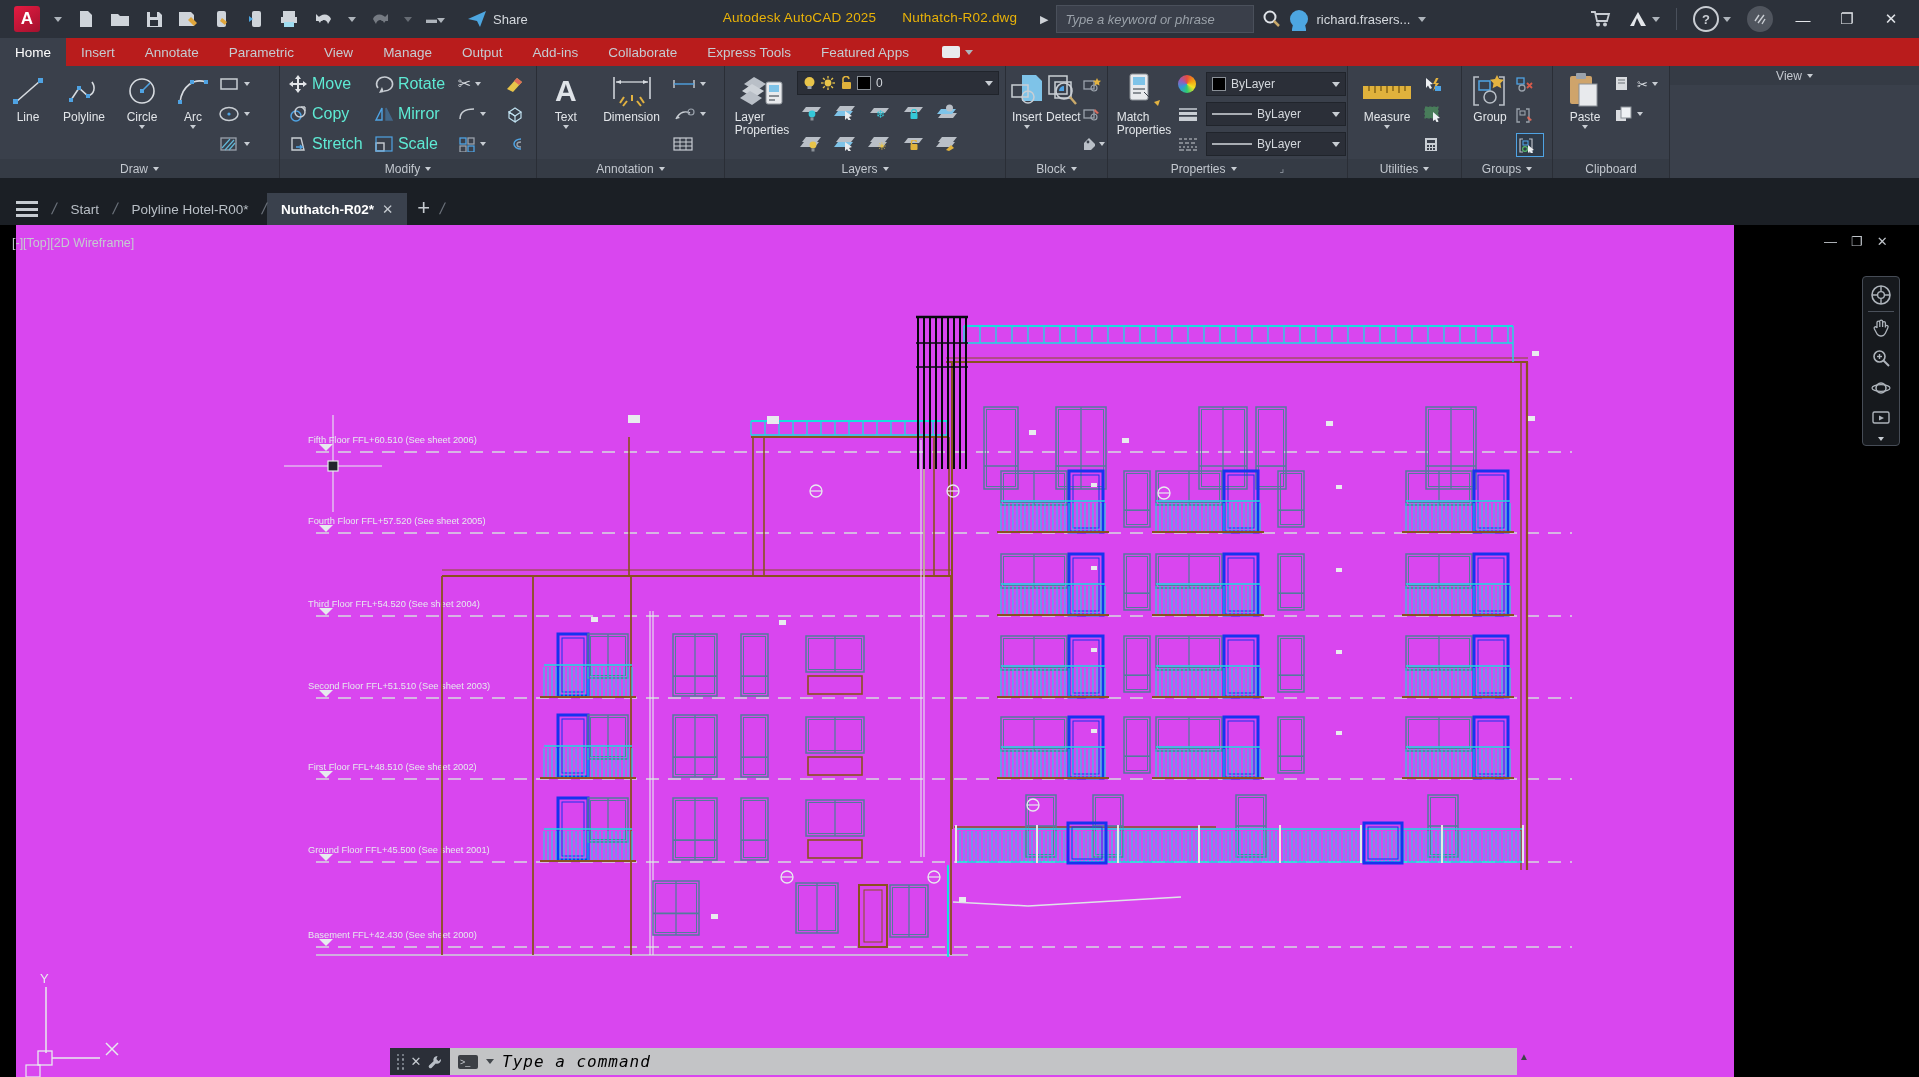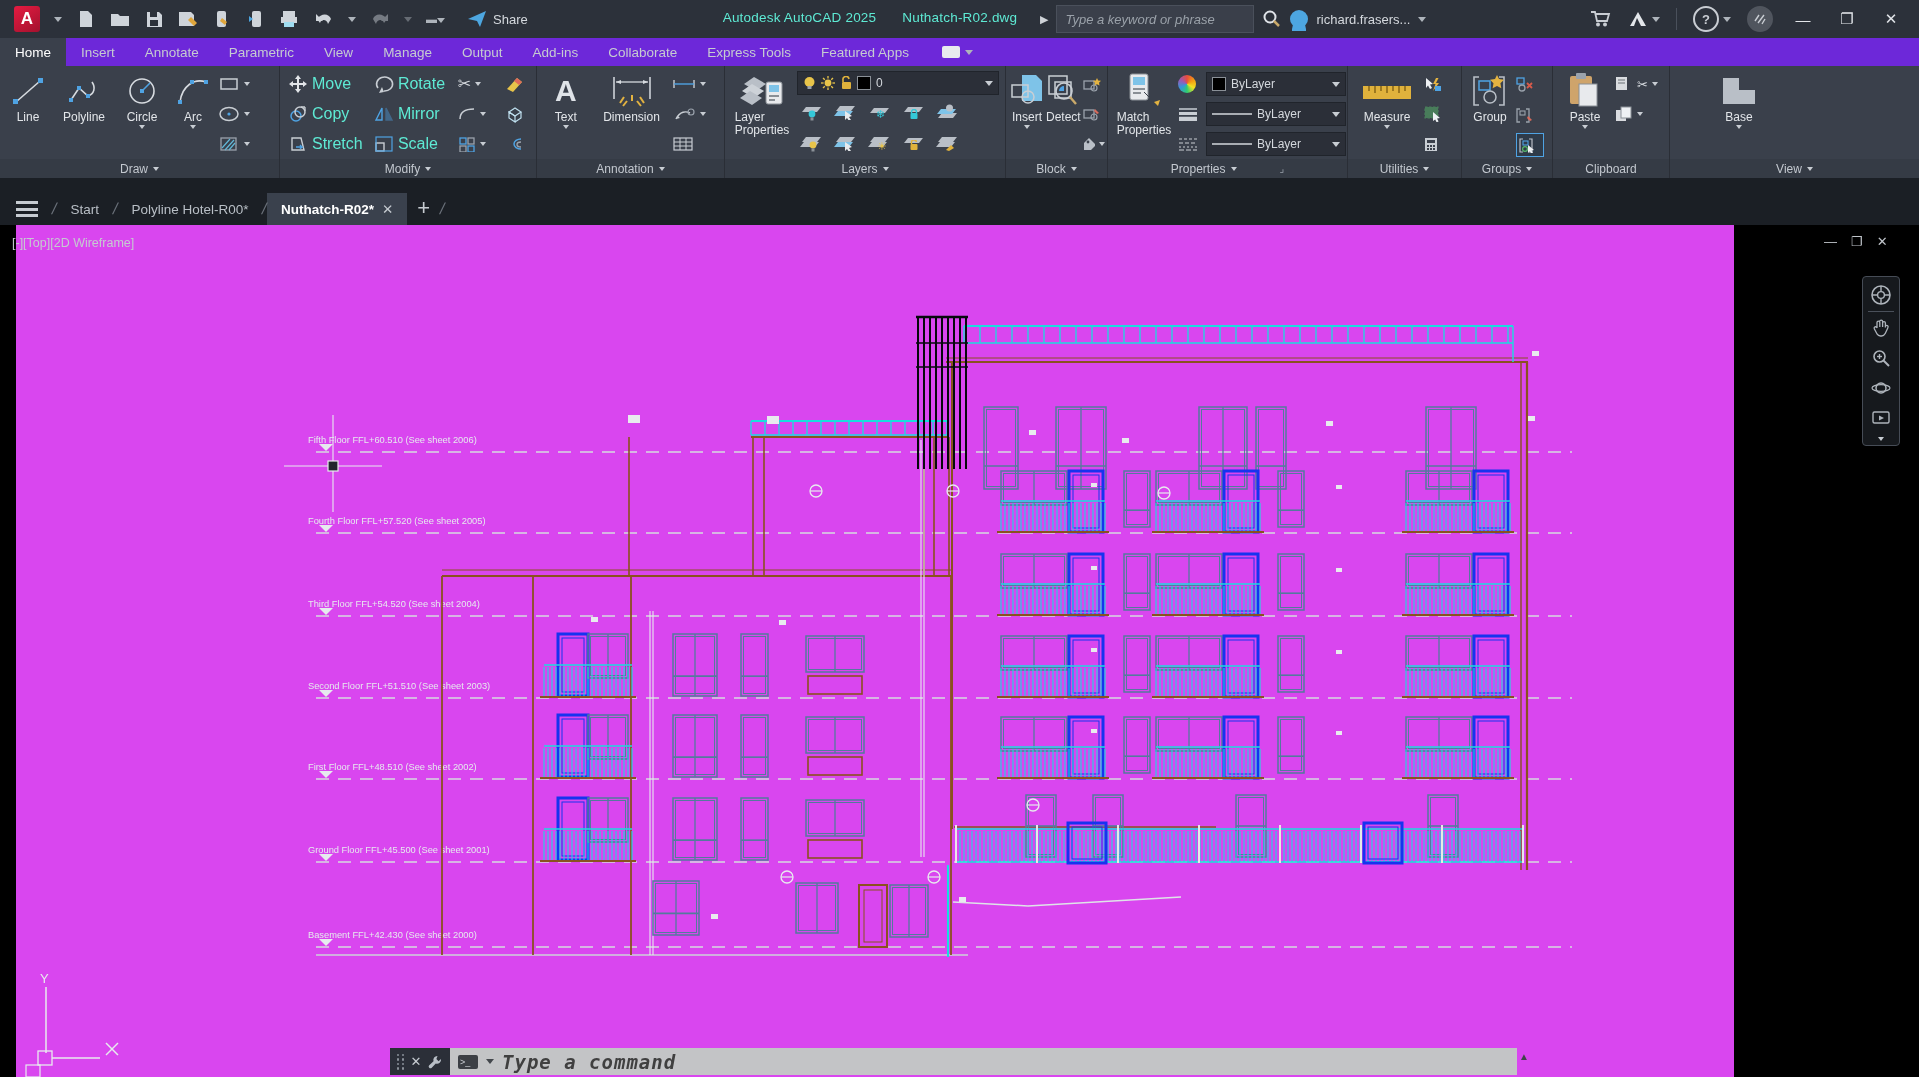--- a/index.html
+++ b/index.html
@@ -7,33 +7,33 @@
        -webkit-font-smoothing:antialiased;}
   .abs{position:absolute;}
   
   #titlebar{top:0;left:0;width:1919px;height:38px;background:#2c313a;display:flex;align-items:center;color:#d5d9de;font-size:13px;}
   .qat{display:flex;align-items:center;gap:14px;padding-left:14px;}
   .qat .qicon{width:20px;height:20px;display:flex;align-items:center;justify-content:center;}
   .acad-badge{width:26px;height:26px;background:linear-gradient(145deg,#e51b41,#a3112e);border-radius:3px;color:#fff;font-weight:bold;
       font-size:17px;display:flex;align-items:center;justify-content:center;}
   .mini-caret{width:0;height:0;border-left:4px solid transparent;border-right:4px solid transparent;border-top:5px solid #aeb4bb;}
   .share-wrap{display:flex;align-items:center;gap:6px;margin-left:8px;color:#d5d9de;}
-  #title-center{position:absolute;left:640px;width:460px;text-align:center;top:10px;color:#5eead4;font-size:13.5px;letter-spacing:.2px;white-space:nowrap;}
+  #title-center{position:absolute;left:640px;width:460px;text-align:center;top:10px;color:#eab308;font-size:13.5px;letter-spacing:.2px;white-space:nowrap;}
   .tsep{display:inline-block;width:26px;}
   #search-zone{position:absolute;left:1040px;top:5px;display:flex;align-items:center;gap:8px;}
   .play-arrow{color:#cfd3d8;font-size:11px;}
   #search-box{width:180px;height:26px;background:#3a3f4a;border:1px solid #4a505b;color:#9aa1a9;font-style:italic;
       font-size:13px;display:flex;align-items:center;padding:0 8px;}
   .tb-right{position:absolute;right:14px;top:0;height:38px;display:flex;align-items:center;gap:16px;color:#c9cdd3;}
   .winbtn{font-size:15px;color:#e3e6ea;width:28px;text-align:center;}
   .circle-ic{width:22px;height:22px;border-radius:50%;border:2px solid #c9cdd3;display:flex;align-items:center;justify-content:center;font-size:13px;font-weight:bold;}
   .user-ic{width:18px;height:18px;border-radius:50%;background:#4da6e0;position:relative;}
   .user-ic:after{content:"";position:absolute;left:2px;top:12px;width:14px;height:9px;border-radius:7px 7px 0 0;background:#4da6e0;}
   
-  #ribbontabs{top:38px;left:0;width:1919px;height:28px;background:#6d28d9;display:flex;align-items:stretch;color:#c6cbd1;font-size:13.5px;}
+  #ribbontabs{top:38px;left:0;width:1919px;height:28px;background:#b91c1c;display:flex;align-items:stretch;color:#c6cbd1;font-size:13.5px;}
   .rtab{padding:0 15px;display:flex;align-items:center;}
   .rtab.active{background:#3a404b;color:#fff;}
   .ribbon-toggle{display:flex;align-items:center;gap:5px;margin-left:18px;}
   .rt-ic{width:18px;height:12px;background:#e8ebee;border-radius:2px;}
   
   #ribbon{top:66px;left:0;width:1919px;height:112px;background:#3a404b;display:flex;}
   .panel{position:relative;height:112px;border-right:1px solid #2a2e36;box-sizing:border-box;display:flex;flex-direction:column;}
   .pbody{flex:1;display:flex;padding:3px 4px 0 4px;gap:2px;}
   .pcap{height:19px;display:flex;align-items:center;justify-content:center;gap:5px;color:#c3c8cf;font-size:12px;background:#353b45;}
   .bigbtn{display:flex;flex-direction:column;align-items:center;padding-top:3px;gap:1px;}
@@ -66,21 +66,21 @@
   .nav-item{width:28px;height:28px;display:flex;align-items:center;justify-content:center;}
   .nav-div{width:26px;height:1px;background:#4a505a;}
   
   #cmdbar{top:1048px;left:390px;width:1127px;height:27px;display:flex;}
   #cmd-left{width:52px;background:#2b2f38;display:flex;align-items:center;justify-content:space-around;padding:0 4px;}
   .gripdots{display:grid;grid-template-columns:repeat(2,3px);grid-gap:2px;}
   .gripdots i{width:2.5px;height:2.5px;background:#8a9099;border-radius:50%;}
   #cmd-x{color:#c7ccd2;font-size:13px;}
   #cmd-main{flex:1;background:#c3c4c6;display:flex;align-items:center;gap:8px;padding:0 8px;}
   .term-ic{width:18px;height:14px;background:#3c3f45;border-radius:2px;color:#cfd3d8;font-size:9px;display:flex;align-items:center;padding-left:2px;}
-  #cmd-text{font-family:"DejaVu Sans Mono",monospace;font-style:italic;font-size:19px;color:#404040;letter-spacing:1px;font-weight:bold;}
+  #cmd-text{font-family:"DejaVu Sans Mono",monospace;font-style:italic;font-size:16px;color:#000000;letter-spacing:1px;}
   .caret-dark{width:0;height:0;border-left:4px solid transparent;border-right:4px solid transparent;border-top:5px solid #43474c;}
   #cmd-up{top:1051px;left:1519px;color:#3f434a;font-size:10px;}
   svg text{font-family:"Liberation Sans",sans-serif;}
 </style>
 </head>
 <body>
 
 <div id="titlebar" class="abs">
   <div class="qat">
     <span class="acad-badge">A</span>
@@ -810,31 +810,20 @@
           </div>
         <div class="srow"></div>
       </div>
     </div>
     <div class="pcap">
         <span>Clipboard</span>
       </div>
   </div>
 
   <div class="panel" style="flex:1;border-right:none">
-    <div class="pbody" style="padding-left:40px">
-      <div class="bigbtn" style="width:58px">
-        <span class="bicon">
-            <svg width="40" height="34">
-              <path d="M4 4h16v12h16v14H4z" fill="#b9bfc7"></path>
-            </svg>
-          </span>
-        <span class="blabel">Base</span>
-        <span class="caret sm"></span>
-        </div>
-    </div>
     <div class="pcap">
         <span>View</span>
         <span class="caret sm"></span>
       </div>
   </div>
 </div>
 
 <div id="filetabs" class="abs">
   <span class="burger">
       <div></div>

